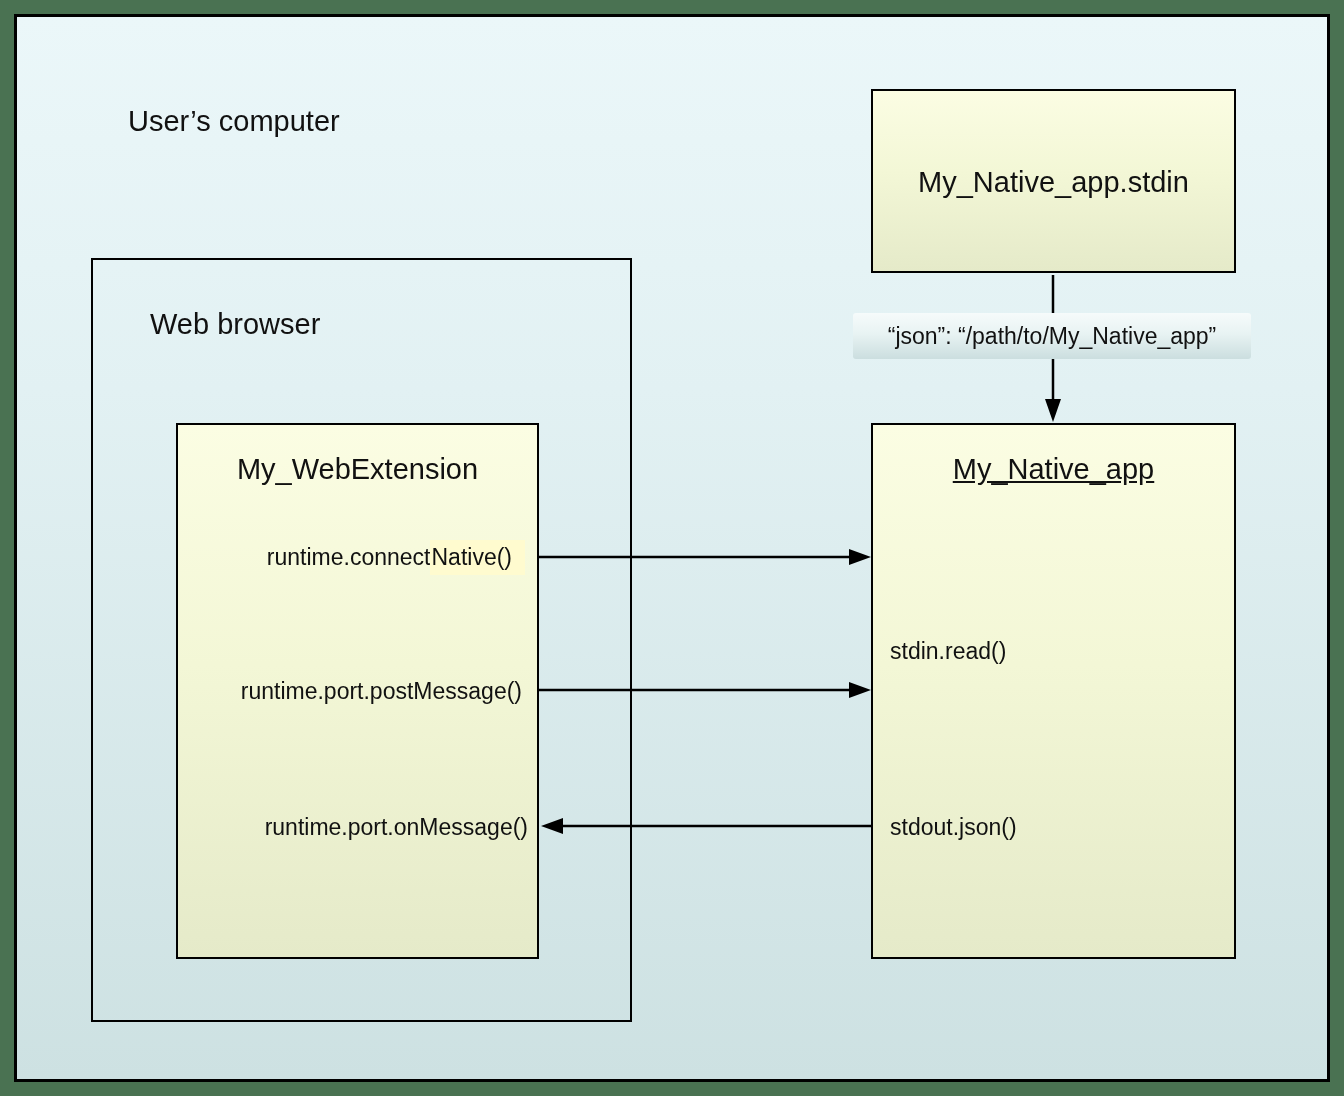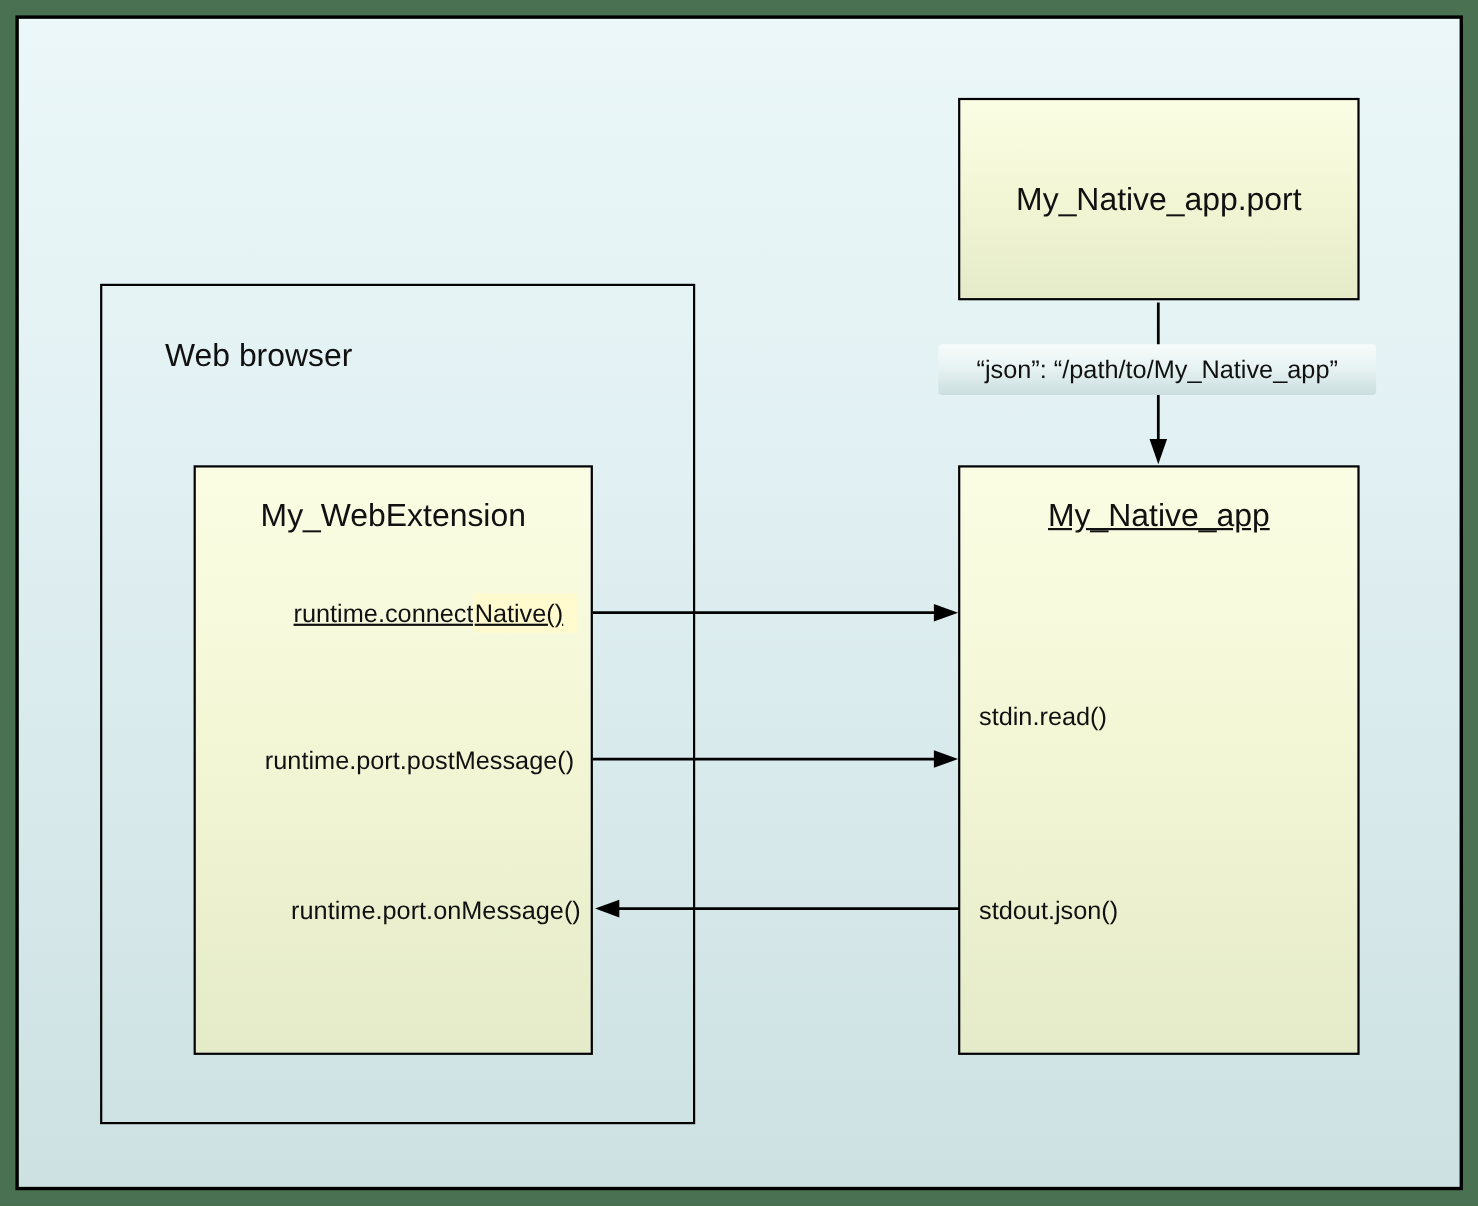--- a/index.html
+++ b/index.html
@@ -61,21 +61,21 @@
   #native-app-title   { left: 871px; top: 452px; width: 365px; text-decoration: underline; }
 
   .method-label {
     position: absolute;
     font-size: 23px;
     line-height: 27px;
     white-space: nowrap;
     color: #111;
   }
   .right-col { text-align: right; }
-  #connect-native-label   { left: 176px; top: 544px; width: 349px; text-decoration: underline; }
+  #connect-native-label   { left: 176px; top: 544px; width: 349px; }
   #post-message-label     { left: 176px; top: 678px; width: 346px; }
   #on-message-label       { left: 176px; top: 814px; width: 352px; }
   #stdin-label            { left: 890px; top: 638px; }
   #stdout-label           { left: 890px; top: 814px; }
 
   #connect-native-highlight {
     background: #fffbcf;
     padding: 4px 13px 5px 1px;
   }
 
@@ -127,23 +127,24 @@
       <polygon points="871,690 849,682 849,698"></polygon>
     </g>
     <g>
       <line x1="872" y1="826" x2="561" y2="826"></line>
       <polygon points="541,826 563,818 563,834"></polygon>
     </g>
   </svg>
 
   <div id="path-band">“json”: “/path/to/My_Native_app”</div>
 
+  <div class="big-label label-layer" id="users-computer-label">User’s computer</div>
   <div class="big-label label-layer" id="web-browser-label">Web browser</div>
 
-  <div class="box-title label-layer" id="native-json-title">My_Native_app.port</div>
+  <div class="box-title label-layer" id="native-json-title">My_Native_app.stdin</div>
   <div class="box-title label-layer" id="webextension-title">My_WebExtension</div>
   <div class="box-title label-layer" id="native-app-title">My_Native_app</div>
 
   <div class="method-label right-col label-layer" id="connect-native-label"><span>runtime.connect</span><span id="connect-native-highlight">Native()</span></div>
   <div class="method-label right-col label-layer" id="on-message-label">runtime.port.onMessage()</div>
   <div class="method-label right-col label-layer" id="post-message-label">runtime.port.postMessage()</div>
 
   <div class="method-label label-layer" id="stdin-label">stdin.read()</div>
   <div class="method-label label-layer" id="stdout-label">stdout.json()</div>
 

